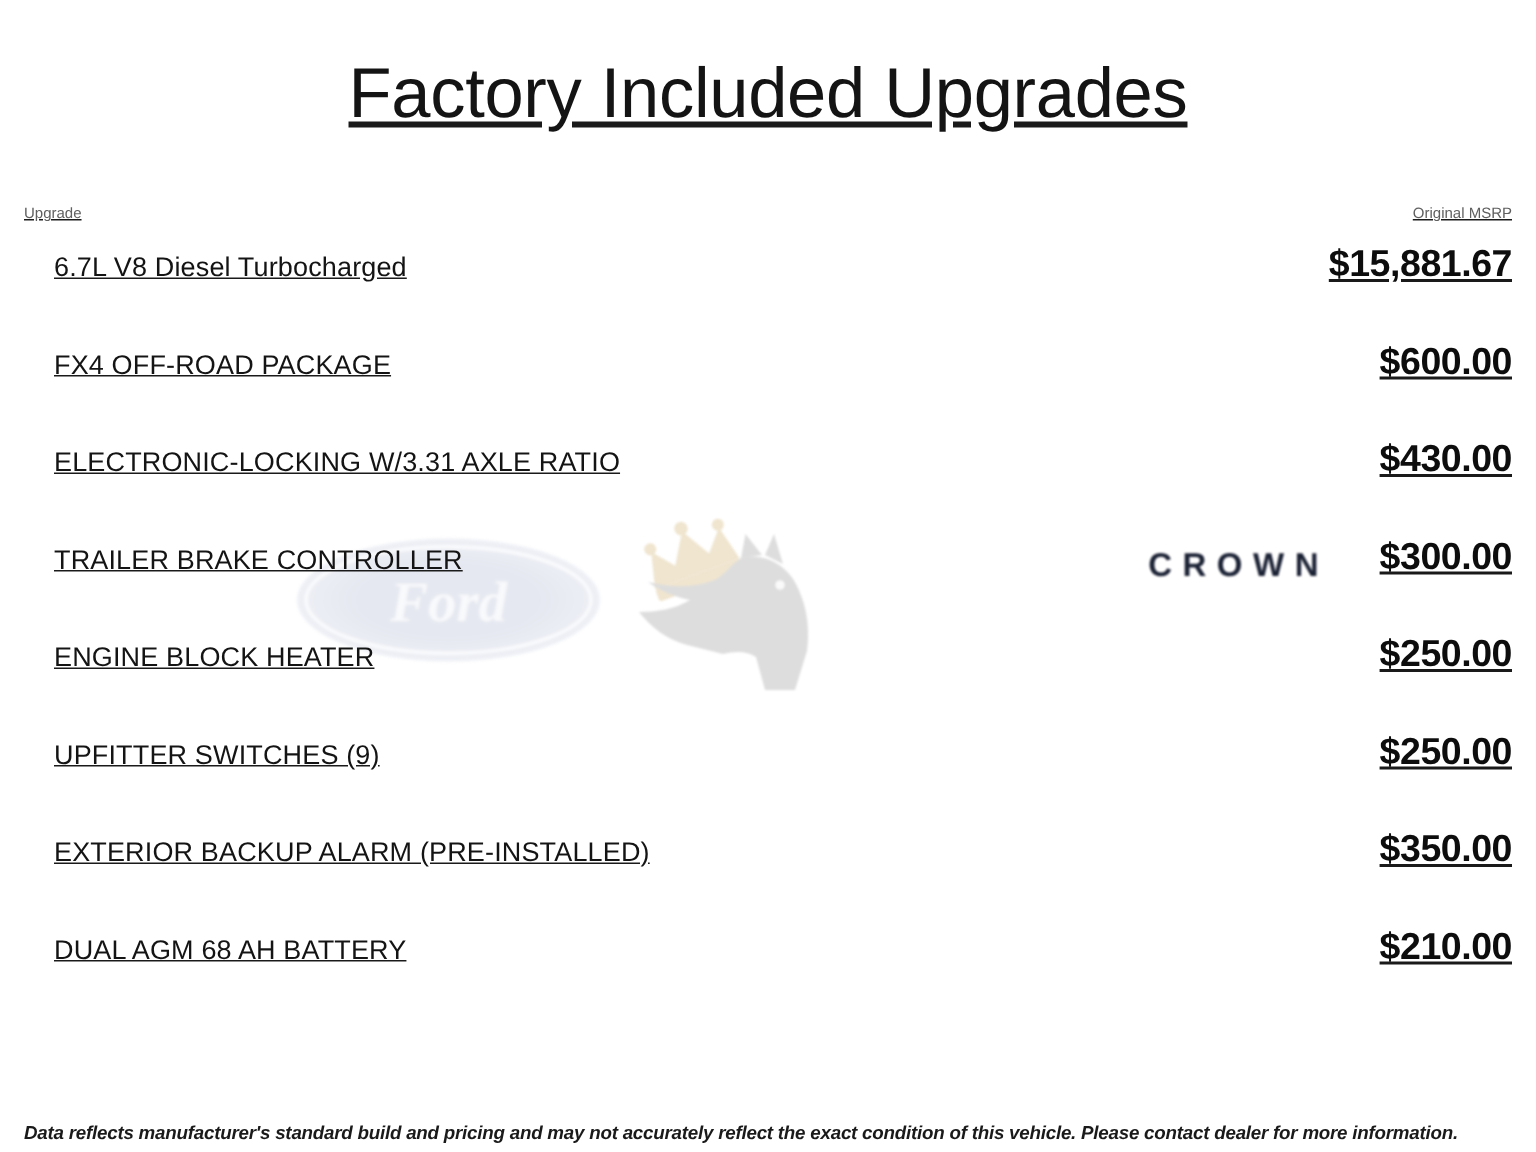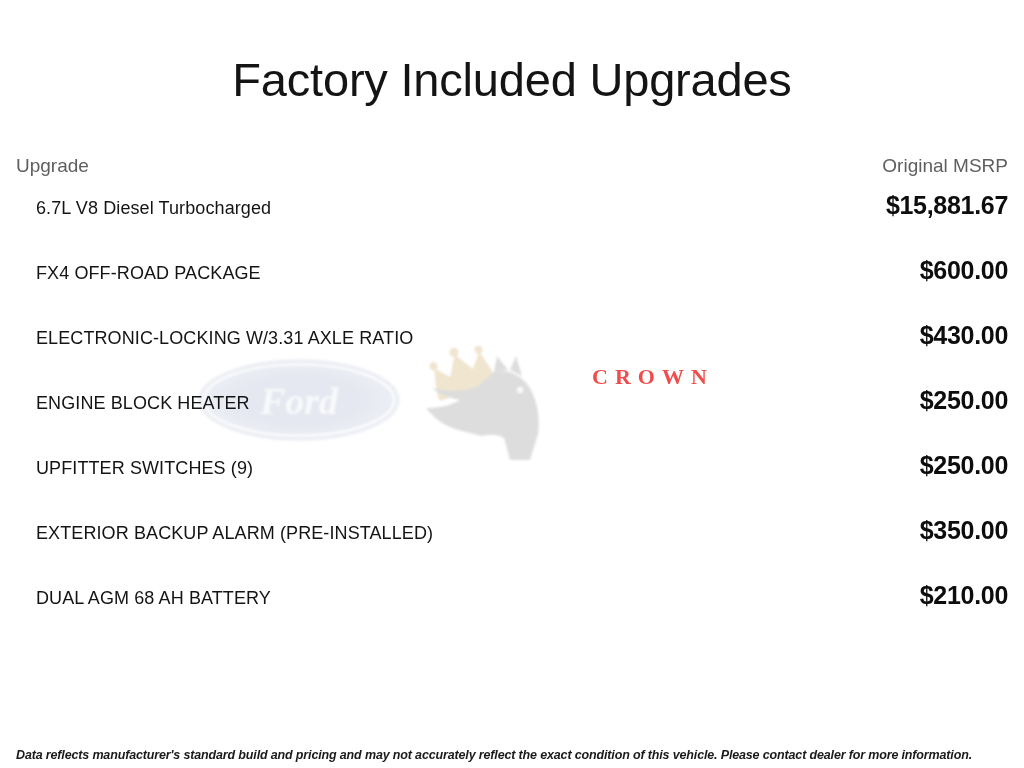--- a/index.html
+++ b/index.html
@@ -60,57 +60,58 @@
     font-family: "Liberation Serif", serif;
     font-size: 54px;
     font-weight: 700;
     letter-spacing: 6px;
     color: #efdfc6;
     line-height: 1;
     white-space: nowrap;
   }
 
   .tc-crown {
-    font-family: Liberation Serif, serif;
+    font-family: Liberation Sans, sans-serif;
     font-size: 22px;
     font-weight: 700;
     letter-spacing: 7px;
-    color: #ef4444;
+    color: #0f172a;
     line-height: 1;
-    text-align: left;
+    text-align: right;
     margin-top: 8px;
     padding-left: 6px;
     white-space: nowrap;
   }
 
   
   .content {
     position: relative;
     z-index: 2;
     width: 1024px;
     height: 549px;
-    padding: 18px 16px;
+    padding: 0 16px;
+    text-decoration: underline;
   }
 
   .page-title {
     text-align: center;
     font-size: 47px;
     font-weight: 400;
     line-height: 1;
     color: #141414;
     padding-top: 38px;
     letter-spacing: -0.2px;
   }
 
   .table-head {
     display: flex;
     justify-content: space-between;
     align-items: baseline;
     margin-top: 52px;
-    font-size: 19px;
+    font-size: 10px;
     color: #5f5f5f;
     font-weight: 400;
     gap: 36px;
   }
 
   .upgrade-rows {
     margin-top: 14px;
     margin-left: 20px;
   }
 
@@ -227,20 +228,24 @@
     <div class="upgrade-row">
       <span class="upgrade-name">FX4 OFF-ROAD PACKAGE</span>
       <span class="upgrade-price">$600.00</span>
     </div>
 
     <div class="upgrade-row">
       <span class="upgrade-name">ELECTRONIC-LOCKING W/3.31 AXLE RATIO</span>
       <span class="upgrade-price">$430.00</span>
     </div>
 
+    <div class="upgrade-row">
+      <span class="upgrade-name">TRAILER BRAKE CONTROLLER</span>
+      <span class="upgrade-price">$300.00</span>
+    </div>
 
     <div class="upgrade-row">
       <span class="upgrade-name">ENGINE BLOCK HEATER</span>
       <span class="upgrade-price">$250.00</span>
     </div>
 
     <div class="upgrade-row">
       <span class="upgrade-name">UPFITTER SWITCHES (9)</span>
       <span class="upgrade-price">$250.00</span>
     </div>

